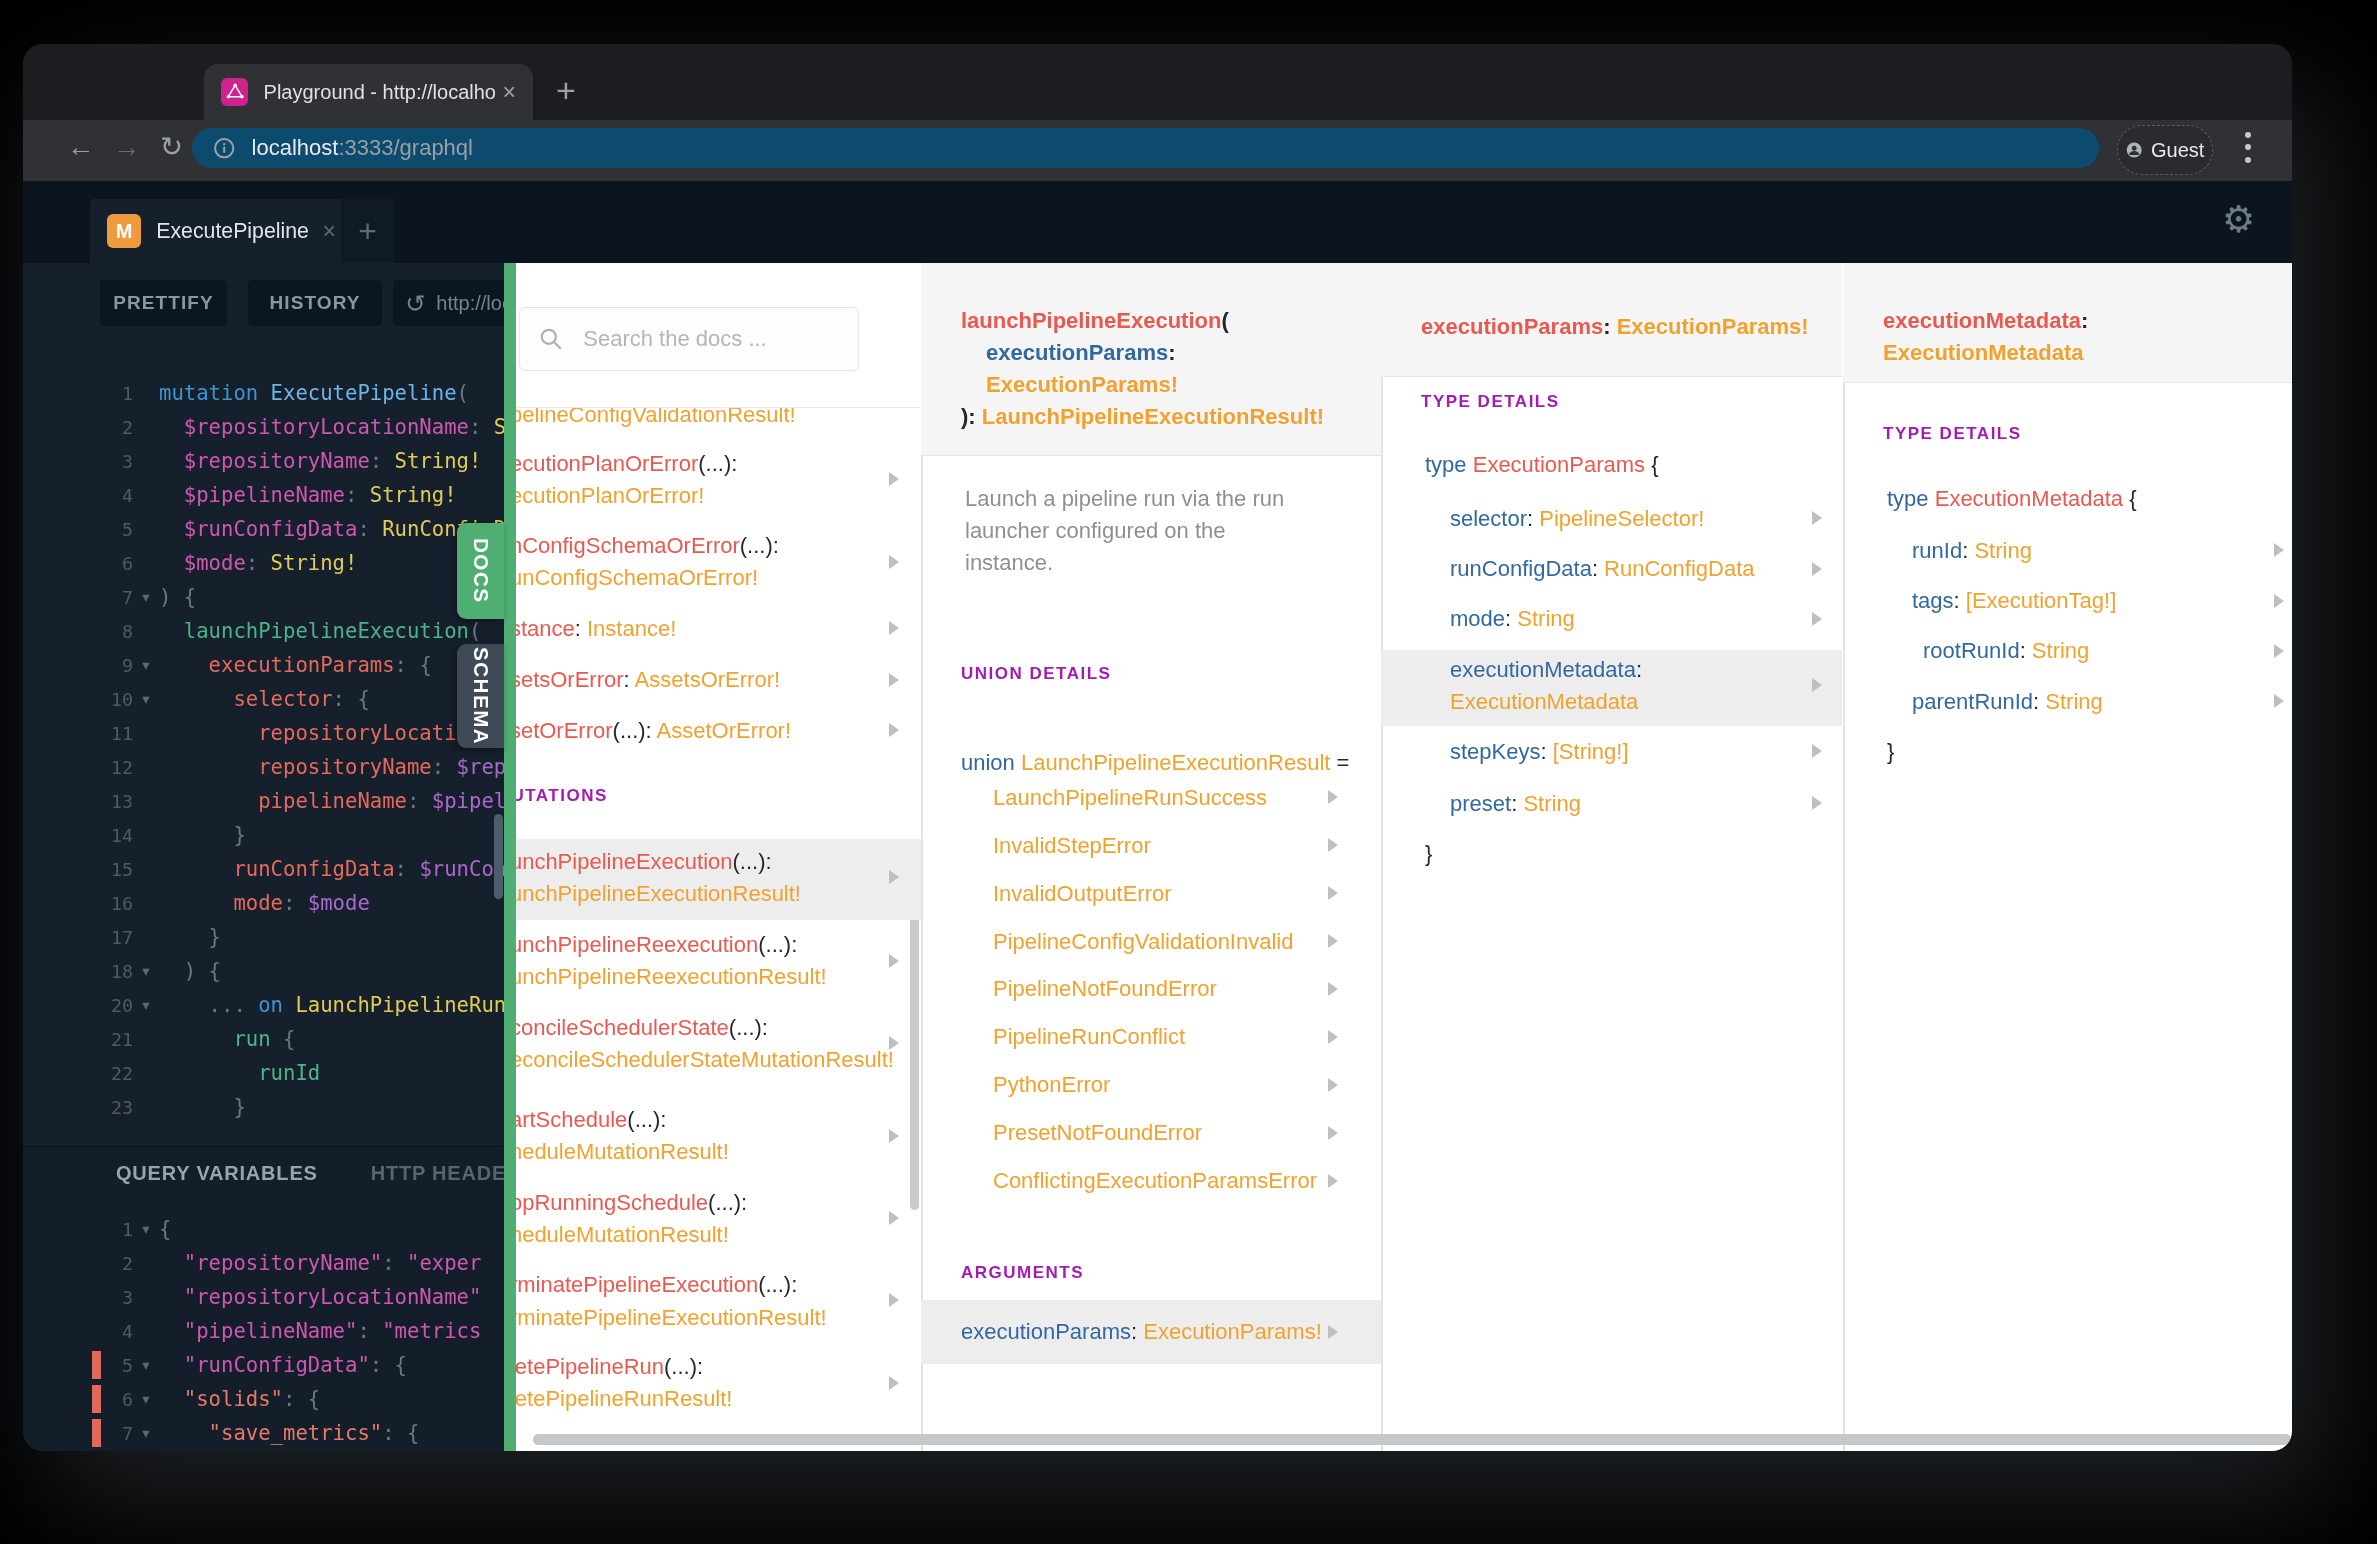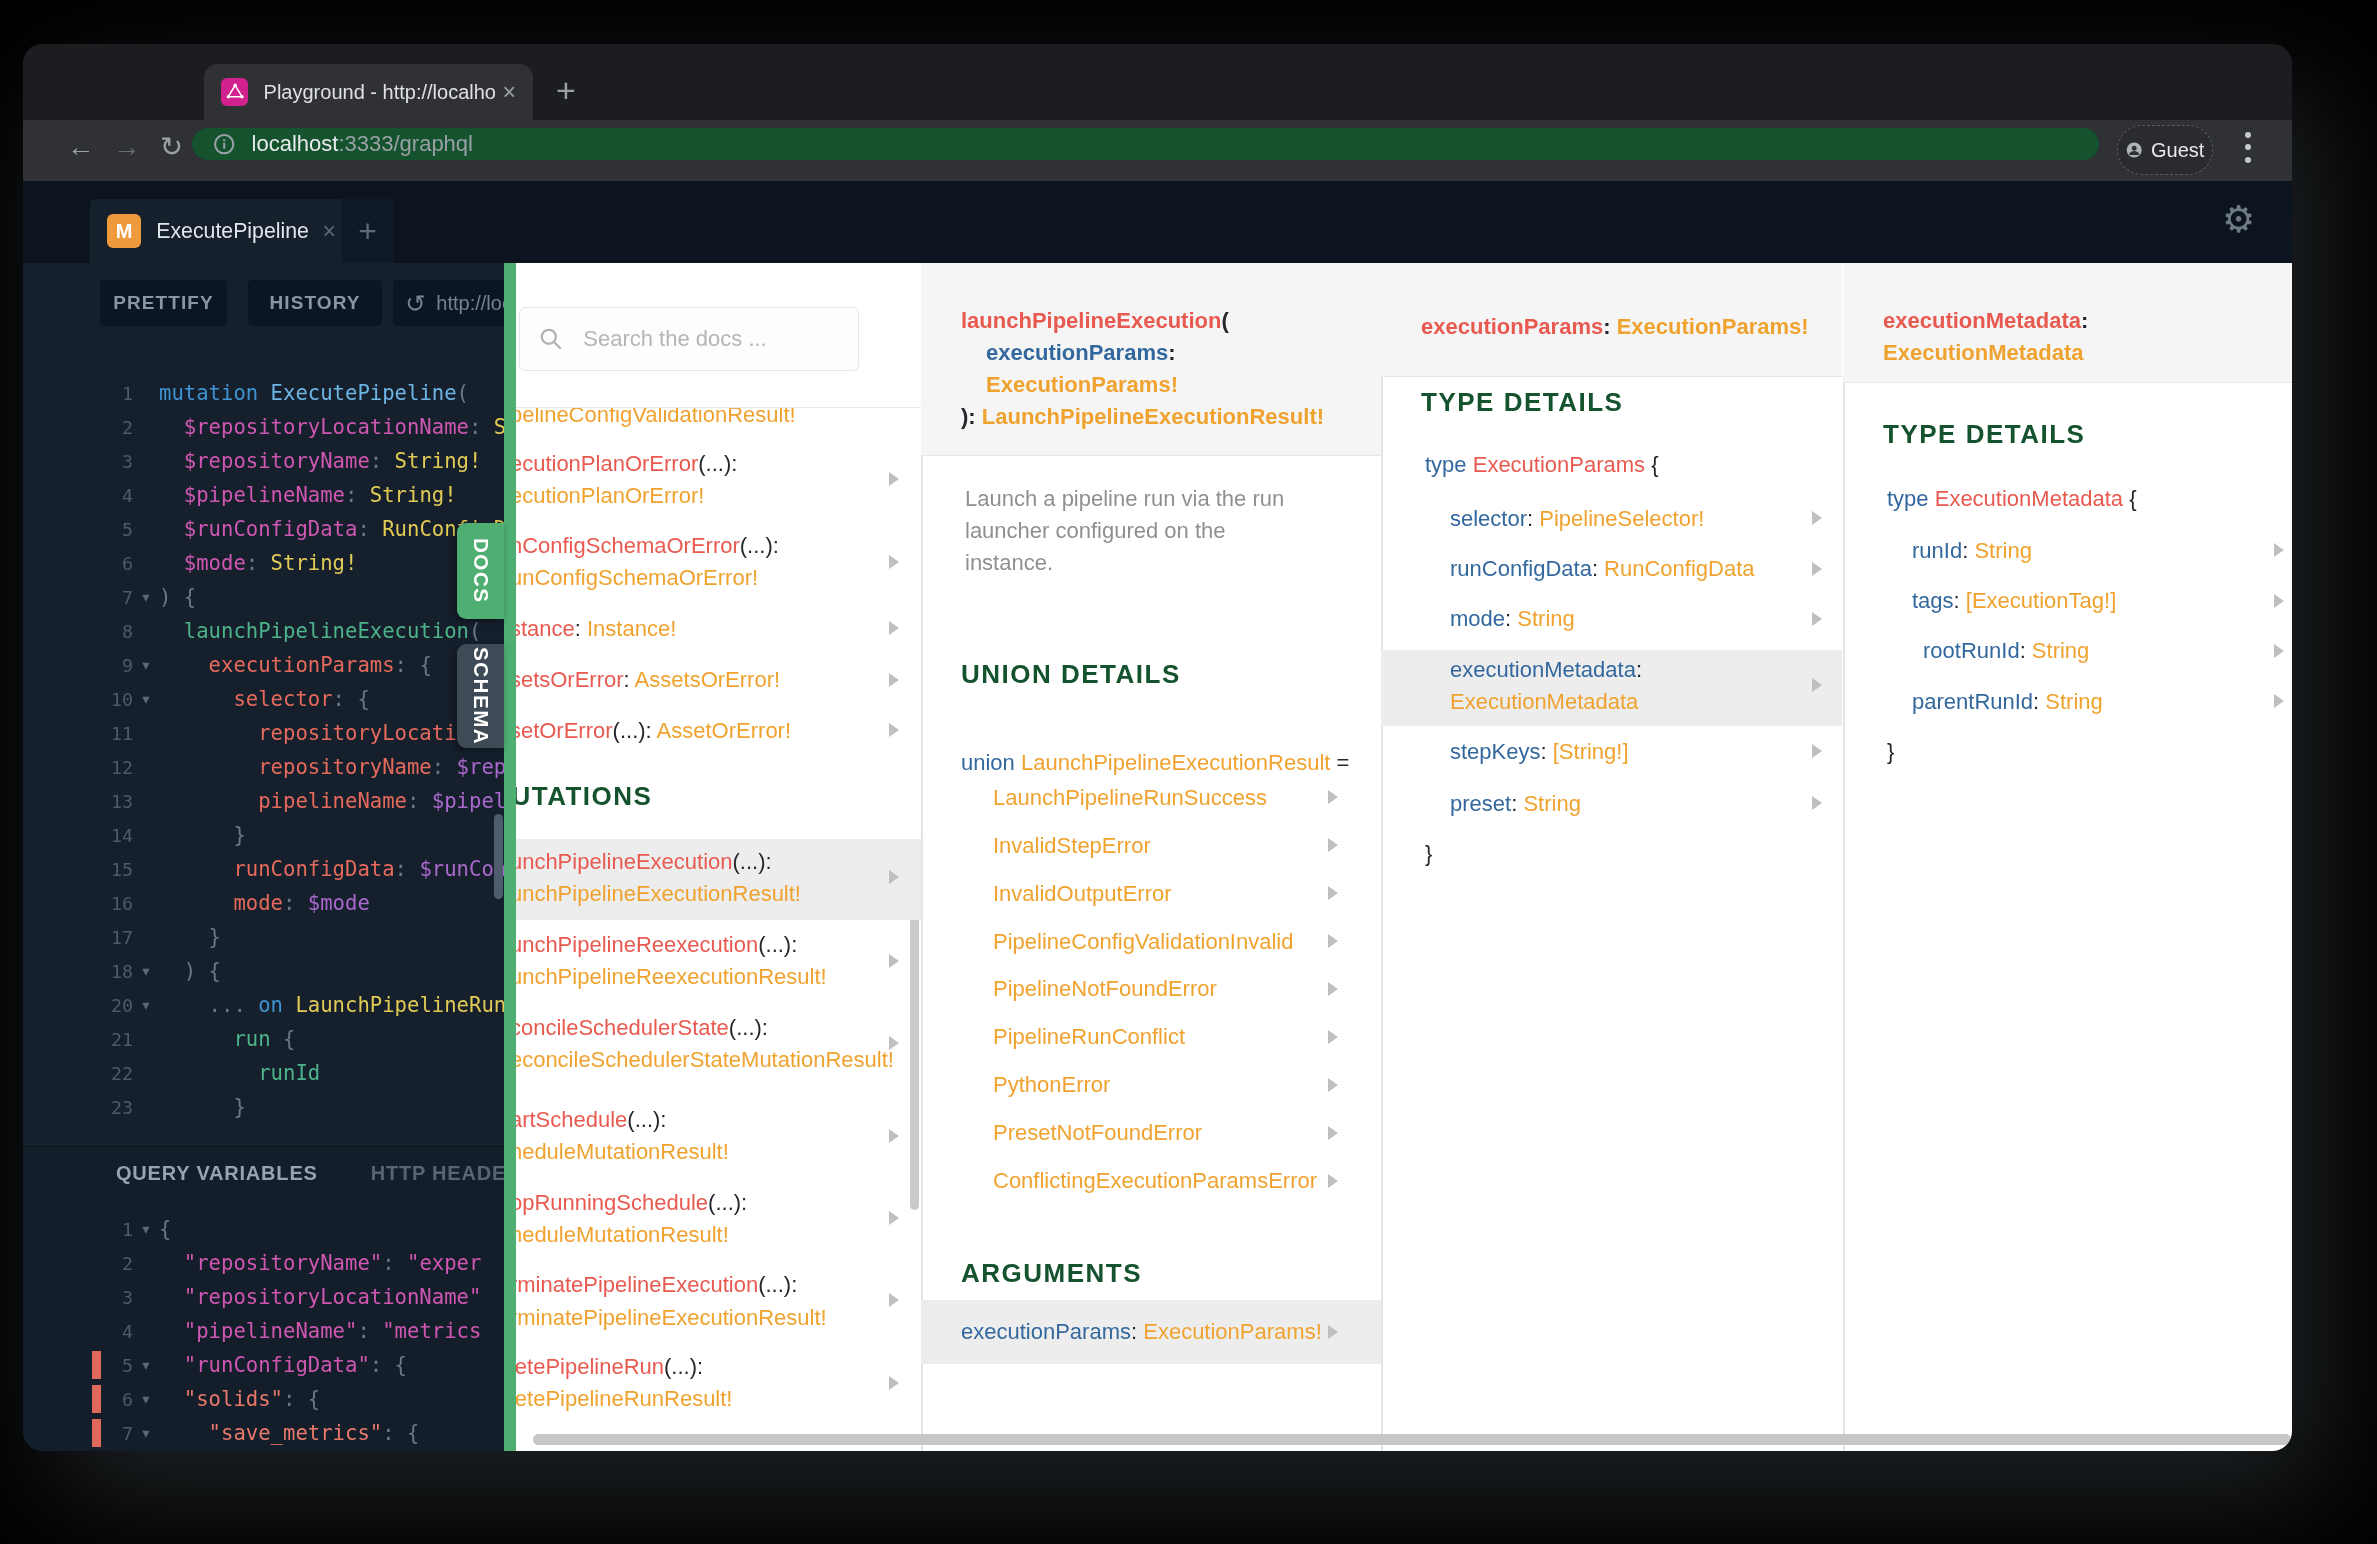--- a/index.html
+++ b/index.html
@@ -16,22 +16,22 @@
   .tl-red{background:#ee6a5f}.tl-yellow{background:#f5bd4f}.tl-green{background:#62c554}
   .chrome-tab{position:absolute;left:181px;top:20px;width:329px;height:56px;background:#2f3135;
               border-radius:13.7px 13.7px 0 0;display:flex;align-items:center;padding:0 17px;overflow:hidden;}
   .favicon{width:27.4px;height:27.4px;border-radius:6.1px;background:#d0218f;flex:none;
            display:flex;align-items:center;justify-content:center;}
   .tab-title{color:#dfe1e5;font-size:20px;margin-left:15.2px;white-space:nowrap;overflow:hidden;flex:1;}
   .tab-close{color:#9aa0a6;font-size:23px;margin-left:6.1px;flex:none;}
   .newtab{position:absolute;left:533px;top:27.4px;color:#9aa0a6;font-size:34px;font-weight:300;}
   .toolbar{position:relative;height:61px;background:#2f3135;}
   .navic{position:absolute;top:11.4px;font-size:27.4px;color:#9aa0a6;}
-  .urlbar{position:absolute;left:169px;top:8.4px;width:1907px;height:32px;border-radius:22px;
-          background:#14532d;display:flex;align-items:center;padding:0 20px;}
+  .urlbar{position:absolute;left:169px;top:8.4px;width:1907px;height:40px;border-radius:22px;
+          background:#0c4a6e;display:flex;align-items:center;padding:0 20px;}
   .url-text{font-size:22px;margin-left:15.2px;white-space:nowrap;}
   .url-host{color:#e8eaed}.url-rest{color:#9aa0a6}
   .guest{position:absolute;left:2094px;top:5.3px;width:96px;height:50px;border-radius:25px;background:#2a2b2e;
          border:1.5px dashed #5a5e63;display:flex;align-items:center;padding:0 7.6px;}
   .guest-label{color:#e8eaed;font-size:20px;margin-left:9.1px;}
   .dots{position:absolute;left:2222px;top:12.2px;display:flex;flex-direction:column;gap:6.1px;}
   .dots i{width:6.1px;height:6.1px;border-radius:50%;background:#c5c9cd;}
 
   
   .pg-header{position:relative;height:82px;background:#0c141f;}
@@ -80,22 +80,22 @@
   .side-tab span{writing-mode:vertical-rl;font-size:20.6px;}
   .tab-docs{top:260px;height:96px;background:#4fae71;}
   .tab-schema{top:381px;height:104px;background:#3e4a56;}
 
   
   .docs-panel{position:absolute;left:493px;top:0;width:1776px;height:1188px;background:#fff;overflow:hidden;}
   .docs-col{position:absolute;top:0;height:1188px;overflow:hidden;}
   .col-div{position:absolute;top:0;width:1.5px;height:1188px;background:#e4e4e7;}
   .dline{position:absolute;height:32px;line-height:32px;font-size:22px;white-space:nowrap;}
   .dline.bold{font-weight:bold;}
-  .dsection{position:absolute;height:32px;line-height:32px;font-size:26px;font-weight:bold;
-            letter-spacing:1.5px;color:#14532d;white-space:nowrap;}
+  .dsection{position:absolute;height:32px;line-height:32px;font-size:17px;font-weight:bold;
+            letter-spacing:1.5px;color:#a21caf;white-space:nowrap;}
   .dhl{position:absolute;left:0;width:100%;background:#ededee;}
   .dhdr{position:absolute;left:0;top:0;width:100%;background:#f5f5f6;border-bottom:1.5px solid #e6e6e6;}
   .darrow{position:absolute;width:0;height:0;border-top:7.6px solid transparent;
           border-bottom:7.6px solid transparent;border-left:10.7px solid #bfbfbf;}
   .tk-r{color:#e8594f}.tk-o{color:#f0a22e}.tk-b{color:#33689e}.tk-k{color:#23272c}.tk-d{color:#8d9093}
   .search-wrap{position:absolute;left:0;top:0;width:100%;height:145px;background:#fff;border-bottom:1.5px solid #e8e8e8;}
   .search-box{position:absolute;left:3px;top:44px;width:340px;height:64px;border:1.5px solid #e4e4e4;
               border-radius:6.1px;background:#fdfdfd;display:flex;align-items:center;padding:0 18.3px;}
   .search-box input{border:none;outline:none;background:transparent;font-size:22px;margin-left:17px;width:244px;
                     font-family:"Liberation Sans",sans-serif;color:#555;}

